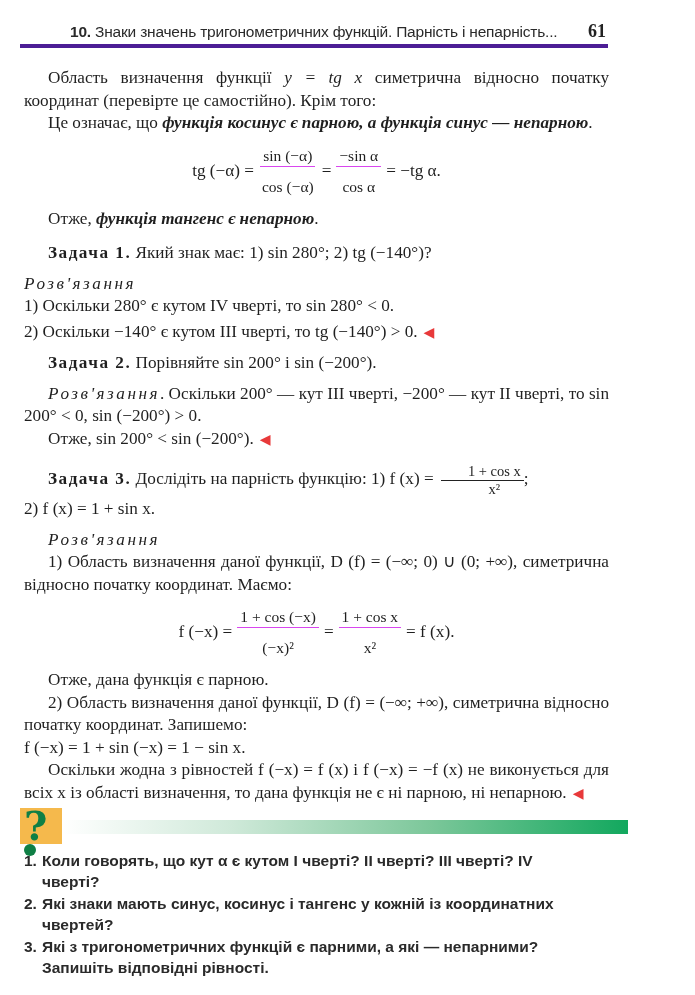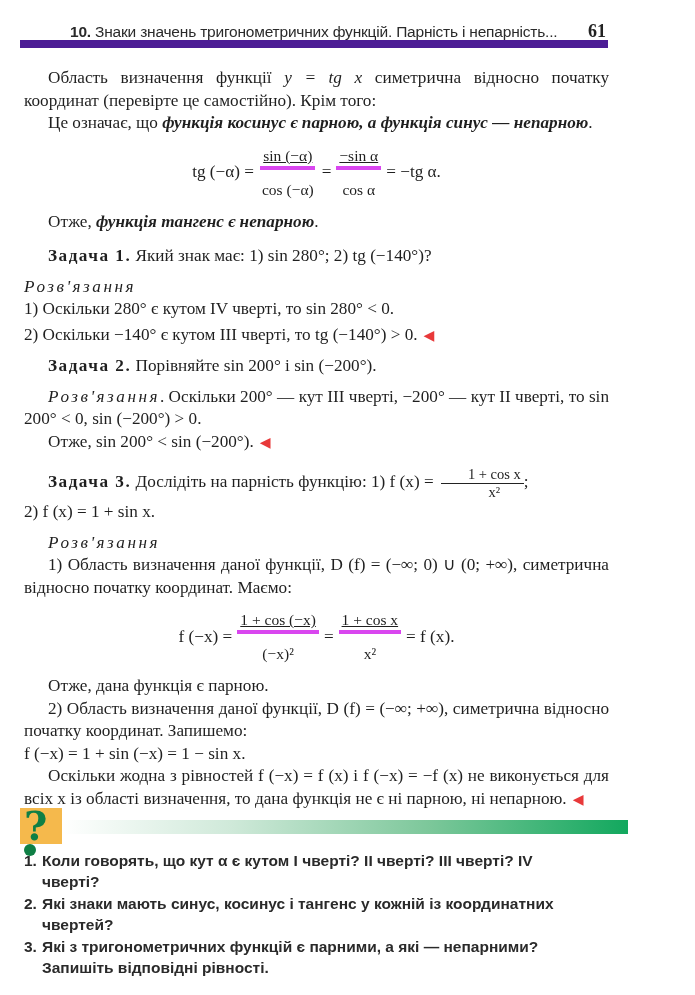--- a/index.html
+++ b/index.html
@@ -1,36 +1,36 @@
 <!DOCTYPE html>
 <html><head>
   <meta charset="utf-8">
   <style>
     * { box-sizing: border-box; margin: 0; padding: 0; }
     html, body { width: 695px; height: 995px; background: #ffffff; overflow: hidden; }
     body { position: relative; font-family: "DejaVu Serif", "Liberation Serif", serif; color: #1f1f1f; }
 
-    .header { position: absolute; left: 20px; top: 20px; width: 588px; height: 28px; border-bottom: 8px solid #4c1d95; }
+    .header { position: absolute; left: 20px; top: 20px; width: 588px; height: 28px; border-bottom: 4px solid #4c1d95; }
     .header-title { position: absolute; left: 50px; top: 3px; font-family: "Liberation Sans", sans-serif; font-size: 15.5px; color: #2a2a2a; letter-spacing: -0.2px; }
     .header-title b { font-weight: bold; }
     .page-num { position: absolute; right: 2px; top: 1px; font-family: Liberation Serif, serif; font-weight: bold; font-size: 18px; color: #222; }
 
     .content { position: absolute; left: 24px; top: 67px; width: 585px; font-family: "Liberation Serif", serif; font-size: 17.2px; line-height: 22.5px; }
     .p { text-align: justify; text-align-last: left; }
     .ind { text-indent: 24px; }
     .bi { font-weight: bold; font-style: italic; }
     .task-label { font-weight: bold; letter-spacing: 1.5px; }
     .spaced-it { font-style: italic; letter-spacing: 2.5px; margin-top: 45px; }
     .m { font-style: italic; }
     .center { text-align: left; }
     .tri { color: #e8393a; font-size: 14px; margin-left: 6px; }
 
     .formula { display: flex; justify-content: center; align-items: center; gap: 5px; margin: 12px 0; }
     .frac { display: inline-flex; flex-direction: column; align-items: center; vertical-align: middle; font-size: 15.5px; line-height: 18px; }
-    .frac .num { border-bottom: 4px solid #d946ef; padding: 0 3px 1px; text-decoration: underline; }
+    .frac .num { border-bottom: 1px solid #d946ef; padding: 0 3px 1px; }
     .frac .den { padding: 11px 3px 0; }
     .inline-frac { display: inline-flex; flex-direction: column; align-items: center; vertical-align: middle; font-size: 14.5px; line-height: 17px; margin-left: 3px; }
     .inline-frac .num { border-bottom: 1px solid #222; padding: 0 3px; }
 
     .gap-s { height: 8px; }
     .gap-m { height: 12px; }
 
     .q-block { position: absolute; left: 20px; top: 808px; width: 590px; }
     .q-icon { position: absolute; left: 0; top: 0; width: 42px; height: 36px; background: #f5b94c; }
     .q-glyph { position: absolute; left: 4px; top: -6px; font-family: "DejaVu Serif", serif; font-weight: bold; font-size: 40px; color: #0f7f45; }

